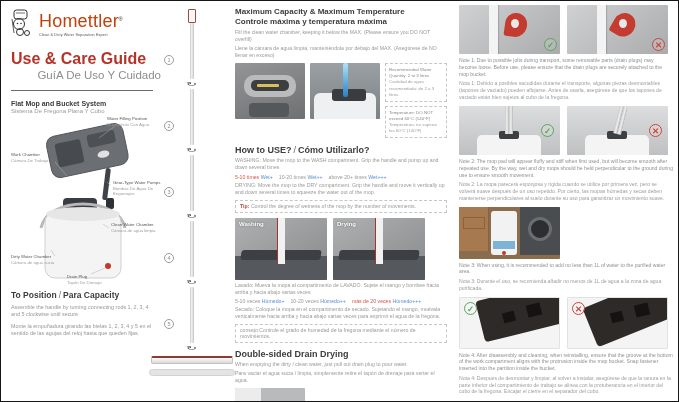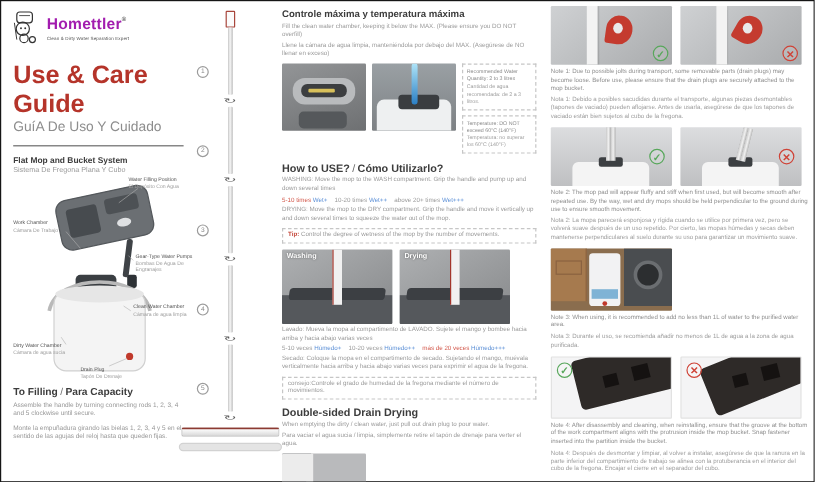--- a/index.html
+++ b/index.html
@@ -6,25 +6,25 @@
   html,body { background:#e8e8e8; }
   .page {
     position:relative; width:679px; height:402px; margin:0 auto;
     background:#fff; border:1px solid #161616; overflow:hidden;
     font-family:"Liberation Sans", sans-serif; color:#444;
   }
   
   .col1 { position:absolute; left:10px; top:8px; width:150px; }
   .logo-row { display:flex; align-items:flex-start; gap:4px; }
   .brand-block { padding-top:2px; }
-  .brand-name { font-size:13px; font-weight:bold; color:#a21caf; letter-spacing:.2px; }
+  .brand-name { font-size:18px; font-weight:normal; color:#c2410c; letter-spacing:.2px; }
   .brand-reg { font-size:5px; vertical-align:super; color:#1d1d1d; }
   .brand-tagline { font-size:3.8px; color:#555; margin-top:1px; letter-spacing:.1px; }
-  .guide-title { margin-top:9px; font-size:21px; font-weight:bold; color:#b5342a; }
-  .guide-subtitle { font-size:11.5px; color:#8d8d8d; margin-top:1px; }
+  .guide-title { margin-top:9px; font-size:16px; font-weight:bold; color:#b5342a; }
+  .guide-subtitle { font-size:11.5px; color:#8d8d8d; margin-top:1px;text-align:right; }
   .rule { margin-top:9px; border-top:1px solid #6a6a6a; width:142px; }
   .product-en { margin-top:9px; font-size:7px; font-weight:bold; color:#3c3c3c; }
   .product-es { font-size:6px; color:#9a9a9a; margin-top:1px; }
   .diagram { position:relative; width:150px; height:170px; margin-top:2px; }
   .dlabel { position:absolute; font-size:4.3px; line-height:1.3; }
   .dlabel .en { color:#555; display:block; }
   .dlabel .es { color:#9e9e9e; display:block; }
   .assemble { margin-top:4px; }
   .h-assemble { font-size:8.5px; font-weight:bold; color:#3c3c3c; }
   .h-sep { font-weight:normal; color:#6a6a6a; padding:0 2px; }
@@ -184,21 +184,21 @@
         <span class="es">Cámara de agua sucia</span>
       </div>
       <div class="dlabel" style="left:56px; top:158px; width:56px;">
         <span class="en">Drain Plug</span>
         <span class="es">Tapón De Drenaje</span>
       </div>
     </div>
 
     <div class="assemble">
       <div class="h-assemble">
-        <span>To Filling</span><span class="h-sep">/</span><span>Para Capacity</span>
+        <span>To Position</span><span class="h-sep">/</span><span>Para Capacity</span>
       </div>
       <div class="p-small">Assemble the handle by turning connecting rods 1, 2, 3, 4 and 5 clockwise until secure.</div>
       <div class="p-small">Monte la empuñadura girando las bielas 1, 2, 3, 4 y 5 en el sentido de las agujas del reloj hasta que queden fijas.</div>
     </div>
   </div>
 
   <div class="mopcol">
     <div class="mop-stack">
       <div class="grip"></div>
       <div class="pole-seg"></div>
@@ -225,20 +225,21 @@
       <div class="mop-pad"></div>
     </div>
     <div class="stepnum" style="top:46px;">1</div>
     <div class="stepnum" style="top:112px;">2</div>
     <div class="stepnum" style="top:178px;">3</div>
     <div class="stepnum" style="top:244px;">4</div>
     <div class="stepnum" style="top:310px;">5</div>
   </div>
 
   <div class="col2">
+    <div class="h-section">Maximum Capacity &amp; Maximum Temperature</div>
     <div class="h-section">Controle máxima y temperatura máxima</div>
     <div class="body-txt">Fill the clean water chamber, keeping it below the MAX. (Please ensure you DO NOT overfill)</div>
     <div class="body-txt">Llene la cámara de agua limpia, manteniéndola por debajo del MAX. (Asegúrese de NO llenar en exceso)</div>
 
     <div class="cap-row">
       <div class="photo ph-a">
         <div class="rim"></div>
         <div class="slot"></div>
         <div class="max-mark"></div>
         <div class="base"></div>

